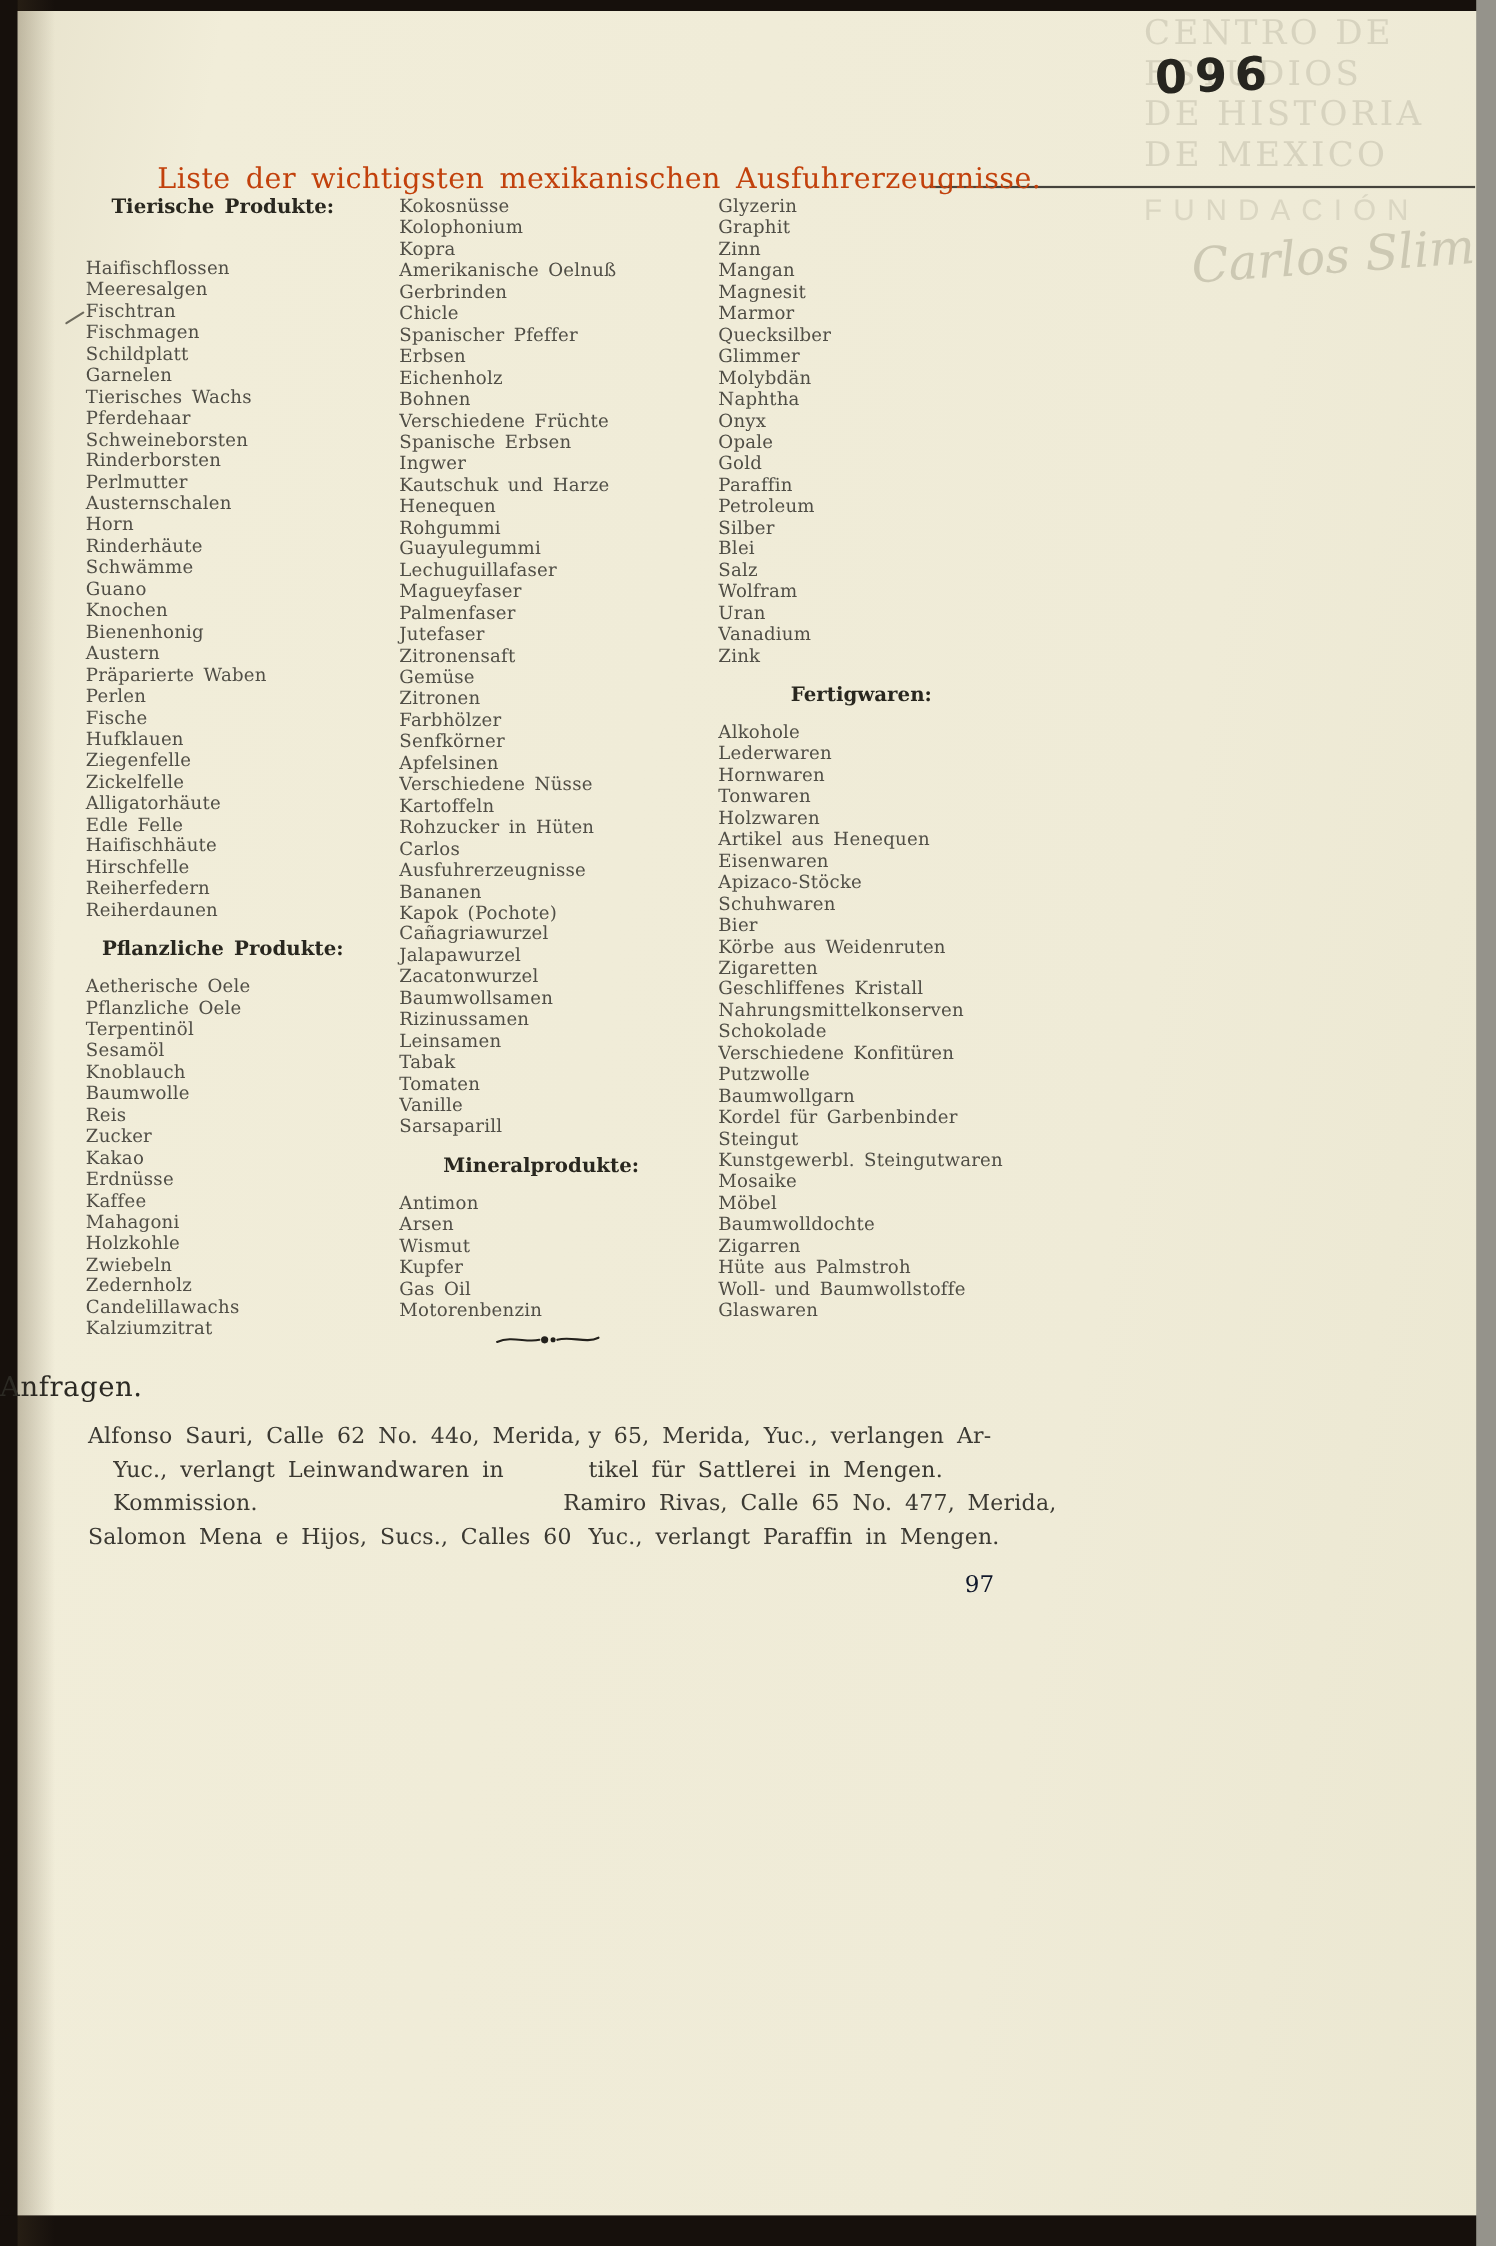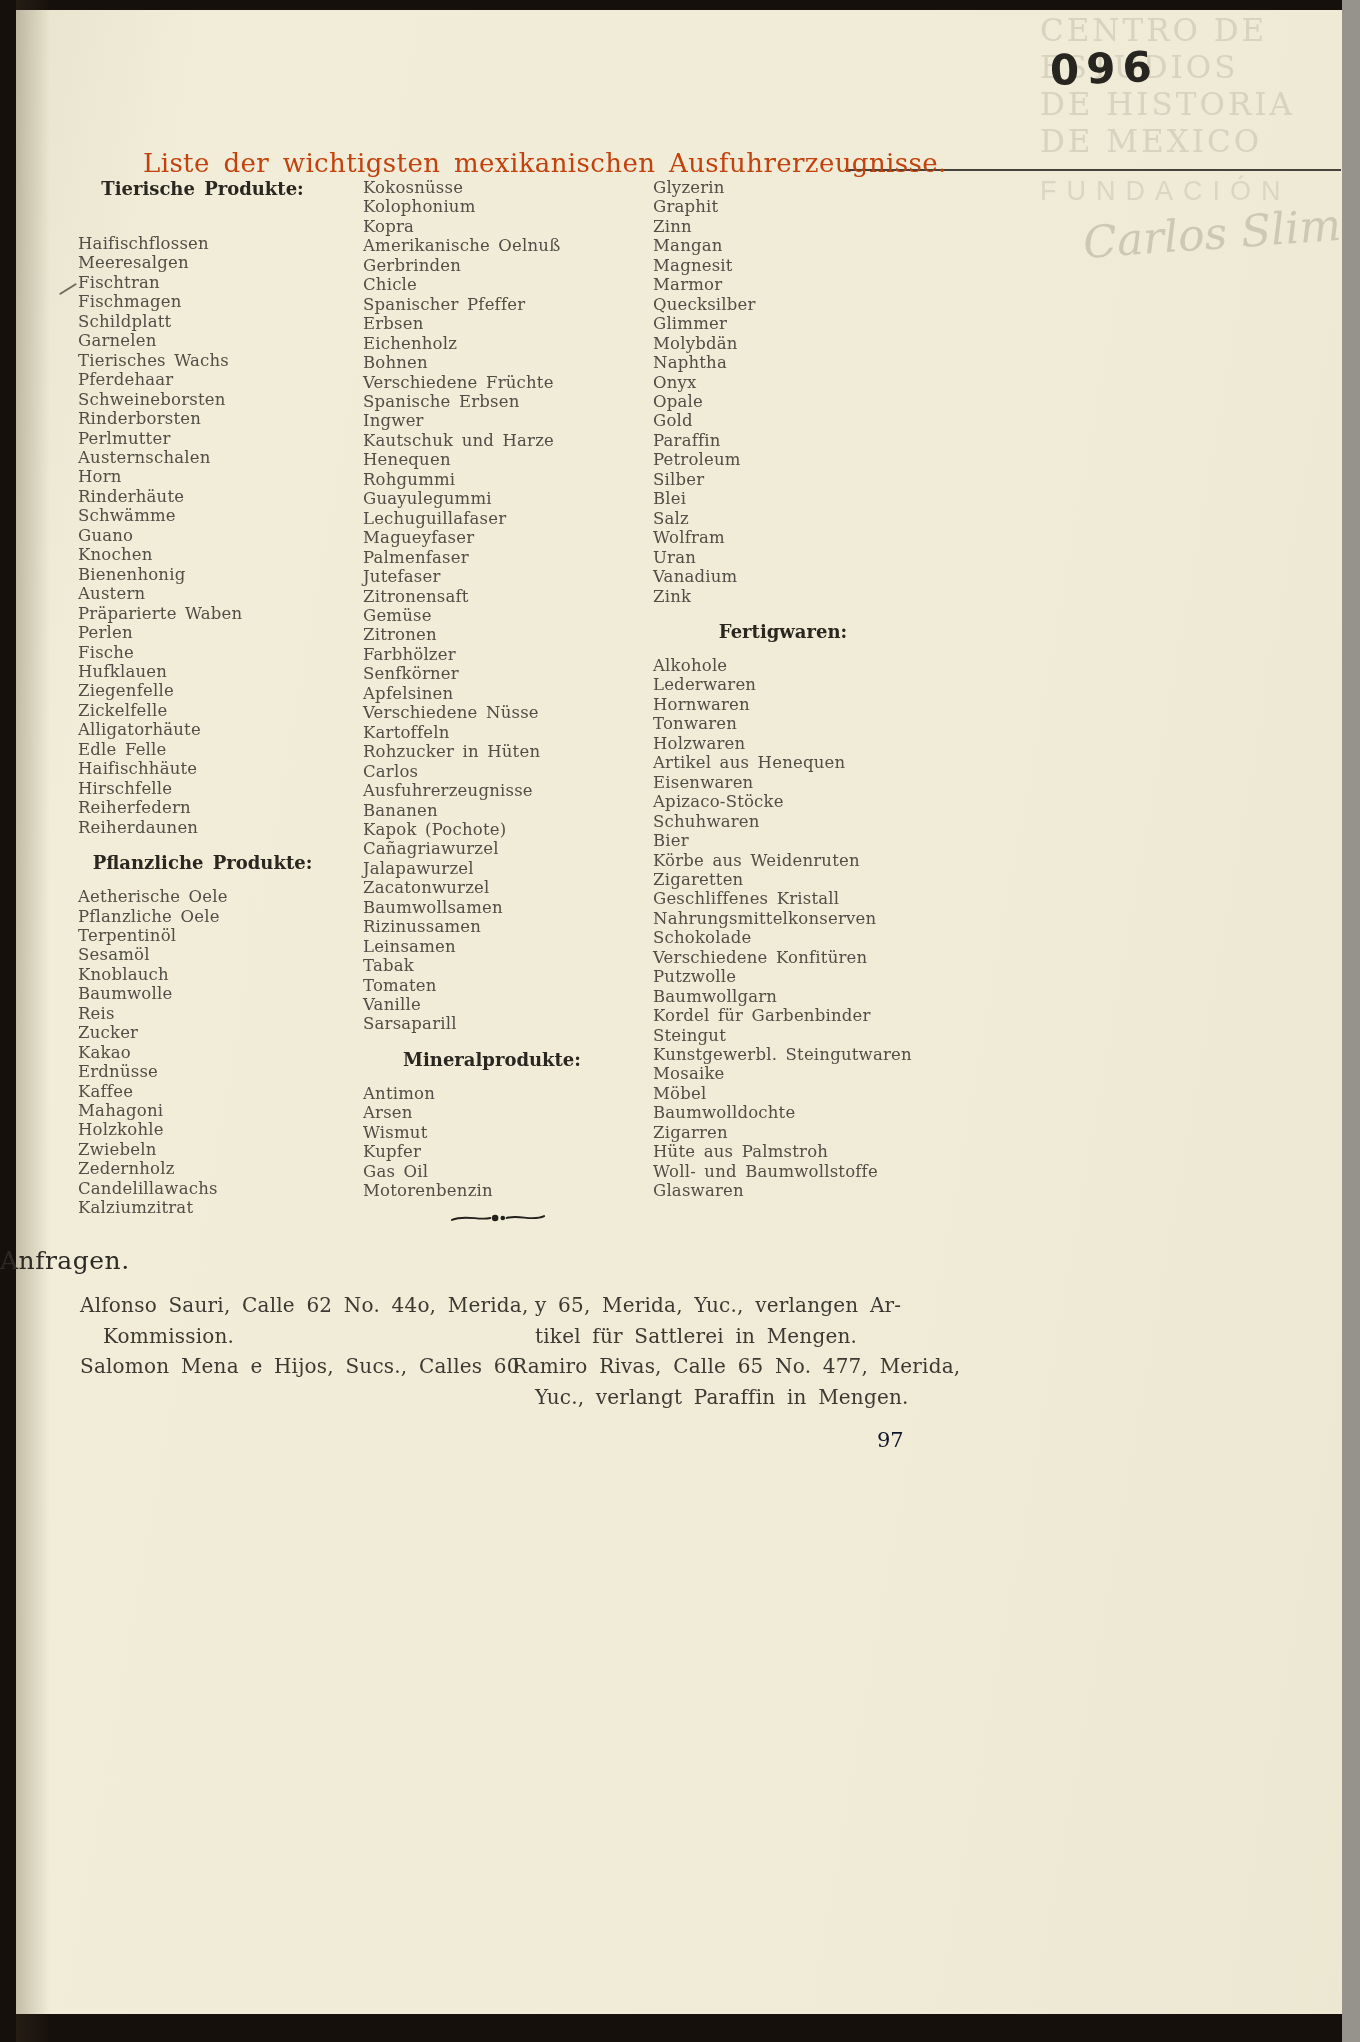--- a/index.html
+++ b/index.html
@@ -250,20 +250,21 @@
 <svg class="divider" viewBox="0 0 100 24">
   <path d="M2 14 C 16 8, 30 15, 42 12" stroke="#23211c" stroke-width="2" fill="none" stroke-linecap="round"></path>
   <circle cx="47" cy="12" r="3.4" fill="#23211c"></circle>
   <circle cx="55" cy="12" r="2.4" fill="#23211c"></circle>
   <path d="M59 12 C 72 8, 86 16, 98 10" stroke="#23211c" stroke-width="2" fill="none" stroke-linecap="round"></path>
 </svg>
 
 <div class="anfragen-heading">Anfragen.</div>
 <div class="inq-col" id="inq-left">
     <div class="inq-line">Alfonso Sauri, Calle 62 No. 44o, Merida,</div>
+    <div class="inq-line indent">Yuc., verlangt Leinwandwaren in</div>
     <div class="inq-line indent">Kommission.</div>
     <div class="inq-line">Salomon Mena e Hijos, Sucs., Calles 60</div>
   </div>
 <div class="inq-col" id="inq-right">
     <div class="inq-line indent">y 65, Merida, Yuc., verlangen Ar-</div>
     <div class="inq-line indent">tikel für Sattlerei in Mengen.</div>
     <div class="inq-line">Ramiro Rivas, Calle 65 No. 477, Merida,</div>
     <div class="inq-line indent">Yuc., verlangt Paraffin in Mengen.</div>
   </div>
 

